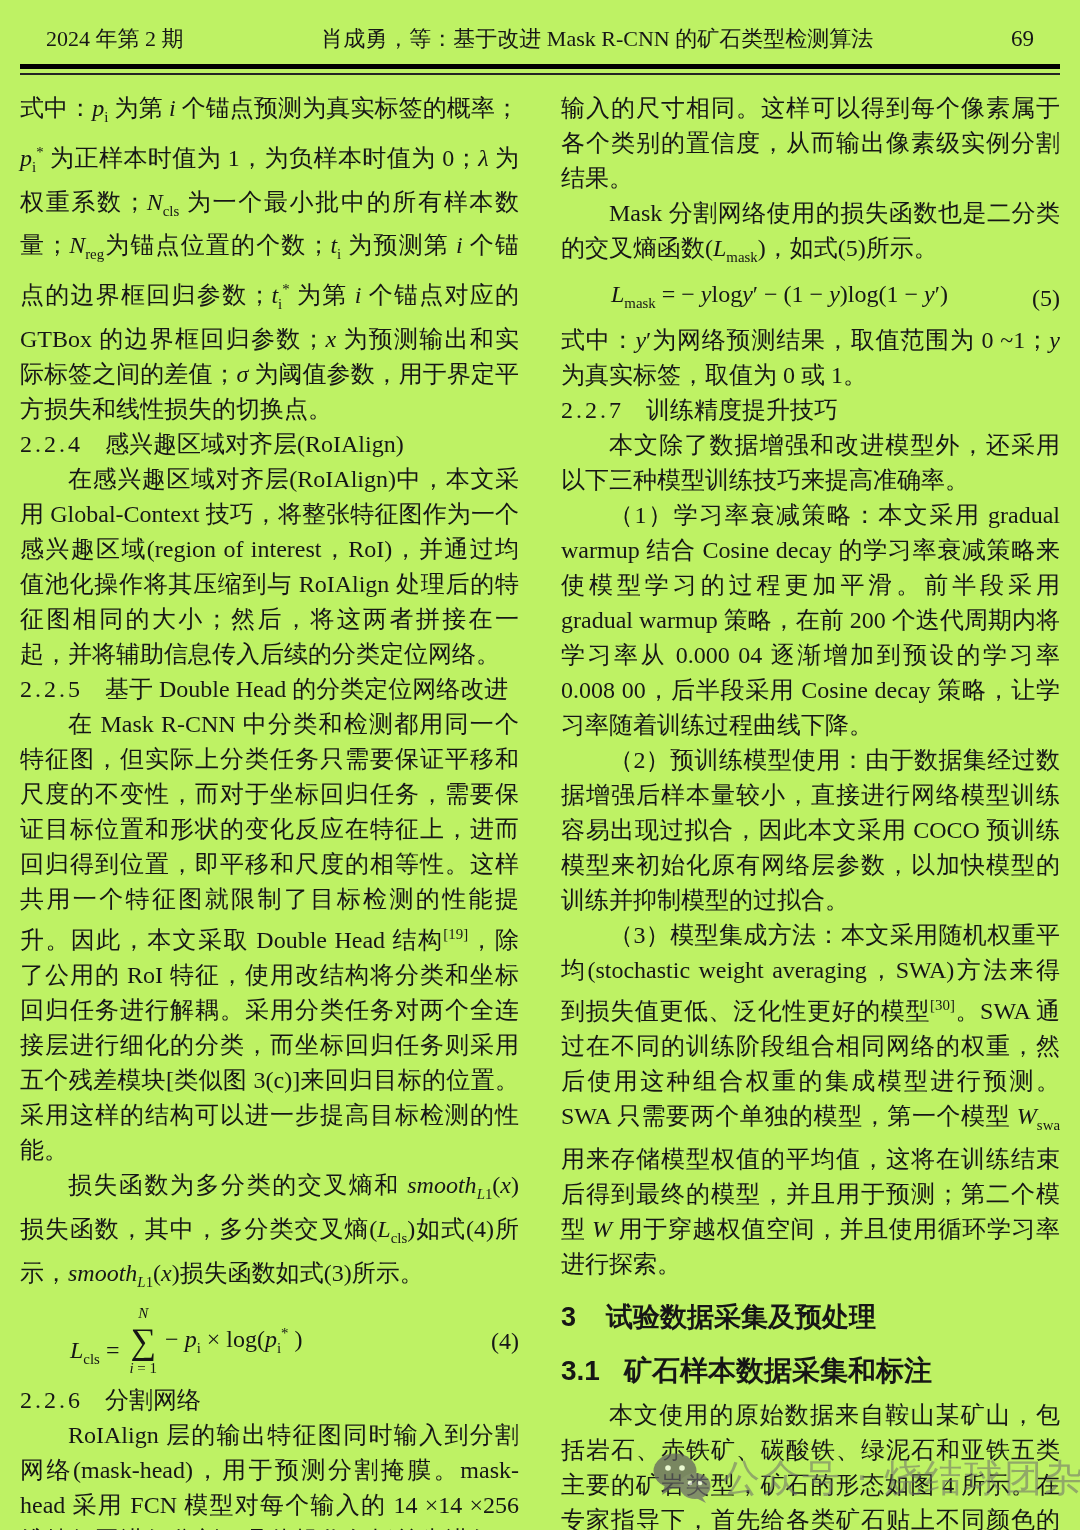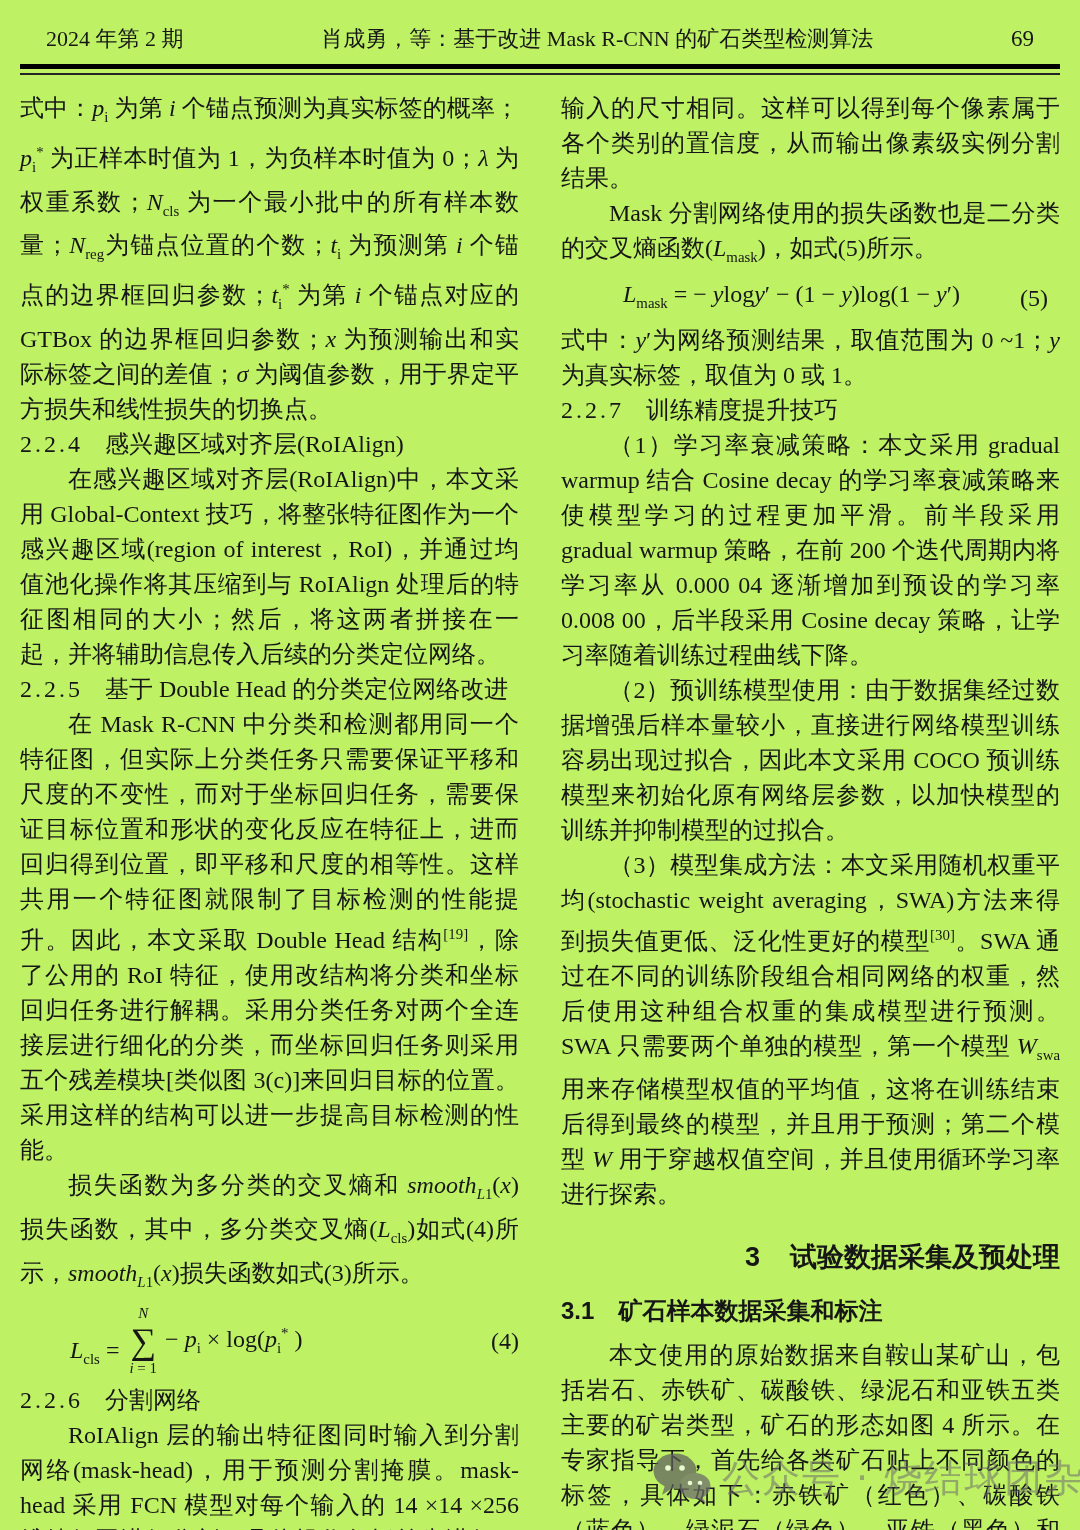--- a/index.html
+++ b/index.html
@@ -34,30 +34,30 @@
   .formula { display:flex; align-items:center; }
   .formula .f-num { margin-left:auto; }
   .f4 { margin:6px 0 6px 0; }
   .f4 .f-body { display:inline-flex; align-items:center; margin-left:50px; }
   .f4 .lhs { margin-right:10px;margin-top:28px; }
   .f4 .rhs { margin-left:8px; }
   .bigsum { display:inline-flex; flex-direction:column; align-items:center; line-height:1; }
   .bigsum .top { font-size:15px; font-style:italic; padding-bottom:2px; }
   .bigsum .sym { font-size:36px; font-weight:400; }
   .bigsum .bot { font-size:15px; padding-top:2px; }
-  .f5 { margin:2px 12px; }
+  .f5 { margin:2px 0; }
   .f5 .f-body { margin-left:50px; }
   .sec {
     font-family:"Liberation Sans","DejaVu Sans",sans-serif;
-    font-size:27px; font-weight:700; margin:28px 0 18px 0; text-align:right;
+    font-size:27px; font-weight:700; margin:18px 0 18px 0; text-align:left;
   }
   .sec .sh-num { margin-right:30px; }
   .subsec {
     font-family:"Liberation Sans","DejaVu Sans",sans-serif;
-    font-size:24px; font-weight:700; margin:8px 0 10px 0; text-align:left;
+    font-size:28px; font-weight:700; margin:8px 0 10px 0; text-align:left;
   }
   .subsec .sh-num { margin-right:24px; }
   sub { font-size:0.62em; }
   sup { font-size:0.62em; }
   .watermark {
     position:absolute; left:652px; top:1452px;
     display:flex; align-items:center; gap:10px;
     color:rgba(108,108,108,0.55);
     font-family:"DejaVu Sans","Liberation Sans",sans-serif;
     font-size:38px; letter-spacing:2px; white-space:nowrap;
@@ -126,20 +126,21 @@
         <span class="f-body"><i>L</i><sub>mask</sub> = − <i>y</i>log<i>y</i>′ − (1 − <i>y</i>)log(1 − <i>y</i>′)</span>
         <span class="f-num">(5)</span>
       </div>
 
       <p>式中：<i>y</i>′为网络预测结果，取值范围为 0 ~1；<i>y</i> 为真实标签，取值为 0 或 1。</p>
 
       <p class="subhead">
         <span class="sh-num">2.2.7</span><span>训练精度提升技巧</span>
       </p>
 
+      <p class="ind">本文除了数据增强和改进模型外，还采用以下三种模型训练技巧来提高准确率。</p>
 
       <p class="ind">（1）学习率衰减策略：本文采用 gradual warmup 结合 Cosine decay 的学习率衰减策略来使模型学习的过程更加平滑。前半段采用 gradual warmup 策略，在前 200 个迭代周期内将学习率从 0.000 04 逐渐增加到预设的学习率 0.008 00，后半段采用 Cosine decay 策略，让学习率随着训练过程曲线下降。</p>
 
       <p class="ind">（2）预训练模型使用：由于数据集经过数据增强后样本量较小，直接进行网络模型训练容易出现过拟合，因此本文采用 COCO 预训练模型来初始化原有网络层参数，以加快模型的训练并抑制模型的过拟合。</p>
 
       <p class="ind">（3）模型集成方法：本文采用随机权重平均(stochastic weight averaging，SWA)方法来得到损失值更低、泛化性更好的模型<sup>[30]</sup>。SWA 通过在不同的训练阶段组合相同网络的权重，然后使用这种组合权重的集成模型进行预测。SWA 只需要两个单独的模型，第一个模型 <i>W</i><sub>swa</sub> 用来存储模型权值的平均值，这将在训练结束后得到最终的模型，并且用于预测；第二个模型 <i>W</i> 用于穿越权值空间，并且使用循环学习率进行探索。</p>
 
       <h2 class="sec">
         <span class="sh-num">3</span><span>试验数据采集及预处理</span>
       </h2>

